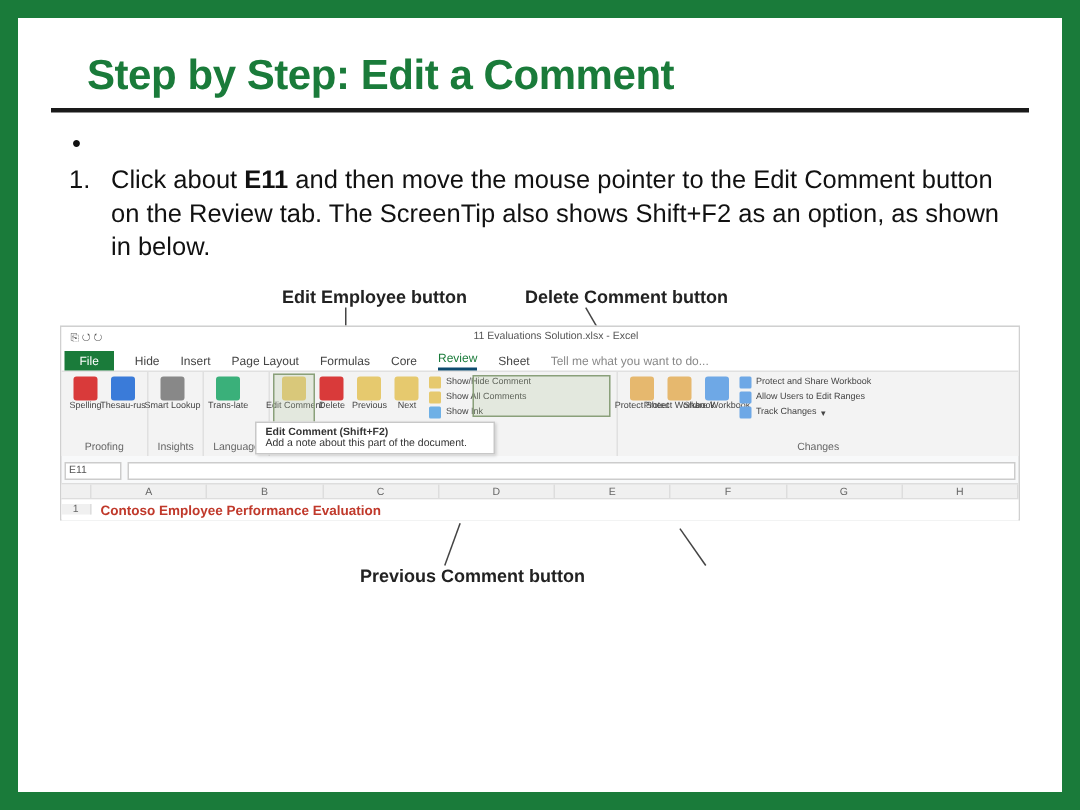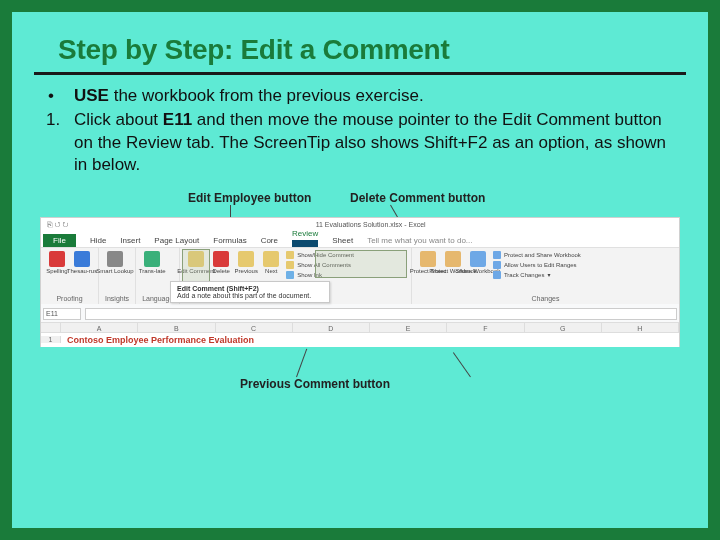--- a/index.html
+++ b/index.html
@@ -6,21 +6,21 @@
   body {
     width: 720px;
     height: 540px;
     background: #1a7b3a;
     font-family: "Segoe UI", Arial, sans-serif;
     overflow: hidden;
   }
   .slide-inner {
     position: absolute;
     top: 12px; left: 12px; right: 12px; bottom: 12px;
-    background: #5eead4;
+    background: #ffffff;
   }
   .title-block {
     padding: 22px 24px 6px 24px;
     border-bottom: 3px solid #1a1a1a;
     margin: 0 22px;
   }
   .title-block h1 {
     color: #1a7b3a;
     font-size: 28px;
     font-weight: 700;
@@ -91,21 +91,21 @@
     border-bottom: 1px solid #e0e0e0;
   }
   .tabbar .file-tab {
     background: #1a7b3a;
     color: #fff;
     padding: 2px 10px;
   }
   .tabbar .tab { padding-bottom: 2px; }
   .tabbar .tab.active {
     color: #1a7b3a;
-    border-bottom: 7px solid #0c4a6e;
+    border-bottom: 2px solid #0c4a6e;
   }
   .ribbon {
     height: 56px;
     background: #f3f3f3;
     display: flex;
     font-size: 7px;
     color: #444;
   }
   .group {
     border-right: 1px solid #e0e0e0;
@@ -221,21 +221,20 @@
 <body>
 
 <div class="slide-inner">
   <div class="title-block">
     <h1>Step by Step: Edit a Comment</h1>
   </div>
 
   <div class="content">
     <div class="bullet-row">
       <div class="bullet-marker">•</div>
-      <div><span class="bold">USE</span><span> the workbook from the previous exercise.</span></div>
     </div>
     <div class="ol-row">
       <div class="ol-marker">1.</div>
       <div>
         <span>Click about </span><span class="bold">E11</span><span> and then move the mouse pointer to the Edit Comment button on the Review tab. The ScreenTip also shows Shift+F2 as an option, as shown in below.</span>
       </div>
     </div>
   </div>
 
   <div class="shot-wrap">

